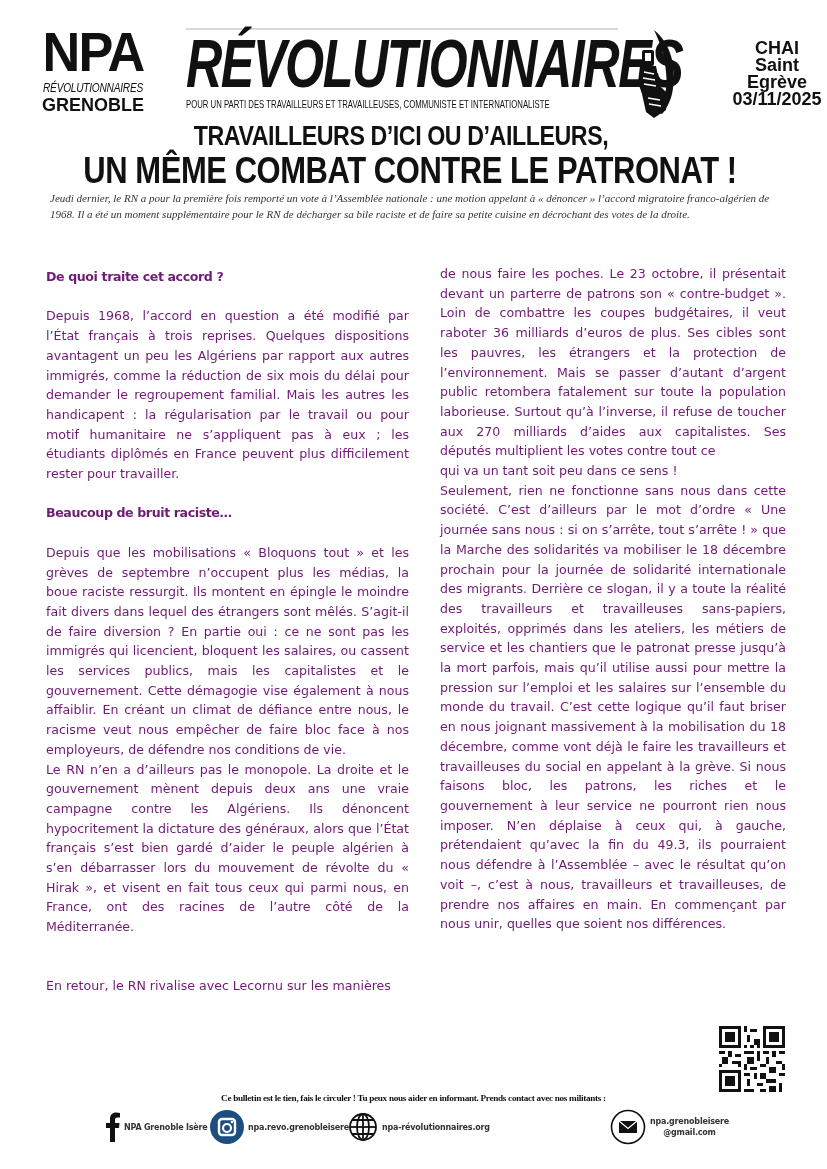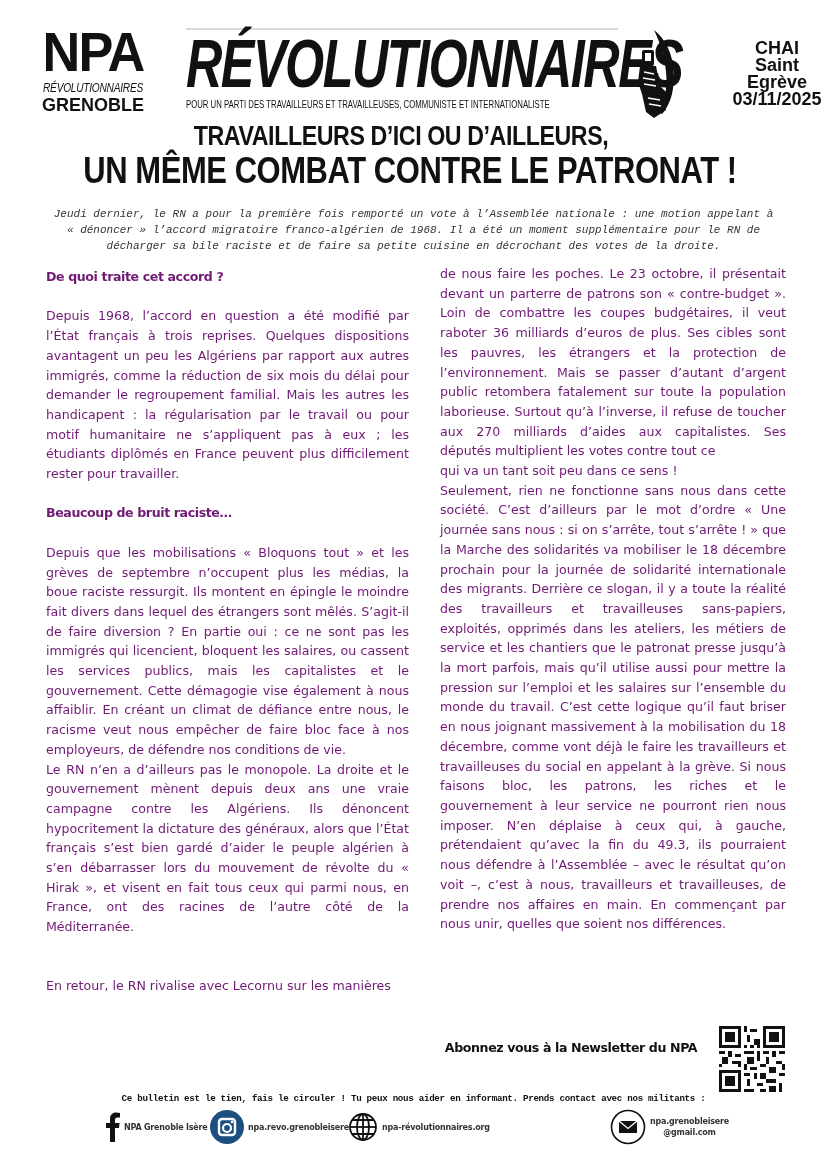--- a/index.html
+++ b/index.html
@@ -18,36 +18,36 @@
 
   .emblem { position: absolute; left: 632px; top: 28px; width: 46px; height: 92px; }
 
   .event { position: absolute; left: 724px; top: 40px; width: 106px; text-align: center; font-family: "Liberation Sans", sans-serif; font-weight: 700; font-size: 18px; line-height: 17px; }
 
   
   .headline { position: absolute; left: 0; top: 121px; width: 802px; text-align: center; font-family: "Liberation Sans", sans-serif; font-weight: 700; letter-spacing: -0.5px; }
   .headline .l1 { font-size: 27px; line-height: 30px; display: block; transform: scaleX(0.86); }
   .headline .l2 { font-size: 36px; line-height: 40px; display: block; transform: scaleX(0.86); margin-left: 18px; }
 
-  .intro { position: absolute; left: 50px; top: 206px; width: 727px; text-align: center; font-family: Liberation Mono, monospace; font-style: italic; font-weight: 300; font-size: 11px; line-height: 16px; color: #333; }
+  .intro { position: absolute; left: 50px; top: 190px; width: 727px; text-align: left; font-family: Liberation Serif, serif; font-style: italic; font-weight: 300; font-size: 11px; line-height: 16px; color: #333; }
 
   
   .col { position: absolute; font-family: "DejaVu Sans", sans-serif; font-size: 12.6px; line-height: 19.7px; text-align: justify; color: #701a75; }
   .col-left { left: 46px; top: 267px; width: 363px; }
   .col-right { left: 440px; top: 264px; width: 346px; }
   .col p { margin: 0; }
   .col h3 { margin: 0; font-family: "DejaVu Sans", sans-serif; font-weight: 700; font-size: 12.6px; line-height: 19.7px; letter-spacing: -0.4px; }
   .gap { height: 19.7px; }
 
   .newsletter { position: absolute; left: 436px; top: 1038px; width: 270px; text-align: center; font-family: "DejaVu Sans", sans-serif; font-weight: 700; font-size: 12.6px; line-height: 19px; letter-spacing: -0.4px; }
 
   .qr { position: absolute; left: 719px; top: 1026px; width: 66px; height: 66px; }
 
   
-  .footer-note { position: absolute; left: 0; top: 1093px; width: 827px; text-align: center; font-family: Liberation Mono, monospace; font-weight: 700; font-size: 9.2px; letter-spacing: -0.3px; }
+  .footer-note { position: absolute; left: 0; top: 1093px; width: 827px; text-align: center; font-family: Liberation Serif, serif; font-weight: 700; font-size: 9.2px; letter-spacing: -0.3px; }
   .contacts { position: absolute; left: 100px; top: 1107px; height: 40px; width: 640px; }
   .contact { position: absolute; top: 0; height: 40px; display: flex; align-items: center; font-family: "DejaVu Sans", sans-serif; font-weight: 700; font-size: 8px; color: #333; letter-spacing: -0.2px; }
   .contact .ico { display: inline-block; margin-right: 4px; }
   .contact .lbl { white-space: nowrap; }
   .contact .lbl2 { text-align: center; line-height: 11px; }
 </style>
 </head>
 <body>
 
 <div class="logo-npa">
@@ -97,21 +97,20 @@
   <p style="text-align:left;">En retour, le RN rivalise avec Lecornu sur les manières</p>
 </div>
 
 <div class="col col-right">
   <p>de nous faire les poches. Le 23 octobre, il présentait devant un parterre de patrons son « contre-budget ». Loin de combattre les coupes budgétaires, il veut raboter 36 milliards d’euros de plus. Ses cibles sont les pauvres, les étrangers et la protection de l’environnement. Mais se passer d’autant d’argent public retombera fatalement sur toute la population laborieuse. Surtout qu’à l’inverse, il refuse de toucher aux 270 milliards d’aides aux capitalistes. Ses députés multiplient les votes contre tout ce</p>
   <p>qui va un tant soit peu dans ce sens !</p>
   <p>Seulement, rien ne fonctionne sans nous dans cette société. C’est d’ailleurs par le mot d’ordre « Une journée sans nous : si on s’arrête, tout s’arrête ! » que la Marche des solidarités va mobiliser le 18 décembre prochain pour la journée de solidarité internationale des migrants. Derrière ce slogan, il y a toute la réalité des travailleurs et travailleuses sans-papiers, exploités, opprimés dans les ateliers, les métiers de service et les chantiers que le patronat presse jusqu’à la mort parfois, mais qu’il utilise aussi pour mettre la pression sur l’emploi et les salaires sur l’ensemble du monde du travail. C’est cette logique qu’il faut briser en nous joignant massivement à la mobilisation du 18 décembre, comme vont déjà le faire les travailleurs et travailleuses du social en appelant à la grève. Si nous faisons bloc, les patrons, les riches et le gouvernement à leur service ne pourront rien nous imposer. N’en déplaise à ceux qui, à gauche, prétendaient qu’avec la fin du 49.3, ils pourraient nous défendre à l’Assemblée – avec le résultat qu’on voit –, c’est à nous, travailleurs et travailleuses, de prendre nos affaires en main. En commençant par nous unir, quelles que soient nos différences.</p>
 </div>
 
 <div class="newsletter">
-  <div>Abonnez vous à la Newsletter du NPA</div>
 </div>
 
 <svg class="qr" viewBox="0 0 21 21" shape-rendering="crispEdges">
   <g fill="#111">
     <rect x="0" y="0" width="7" height="7"></rect>
       <rect x="1" y="1" width="5" height="5" fill="#fff"></rect>
       <rect x="2" y="2" width="3" height="3"></rect>
     <rect x="14" y="0" width="7" height="7"></rect>
       <rect x="15" y="1" width="5" height="5" fill="#fff"></rect>
       <rect x="16" y="2" width="3" height="3"></rect>

